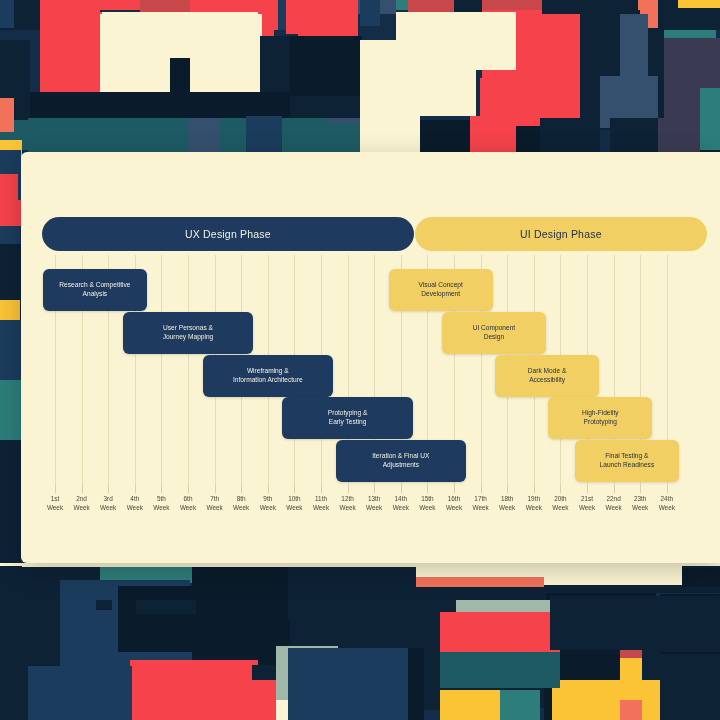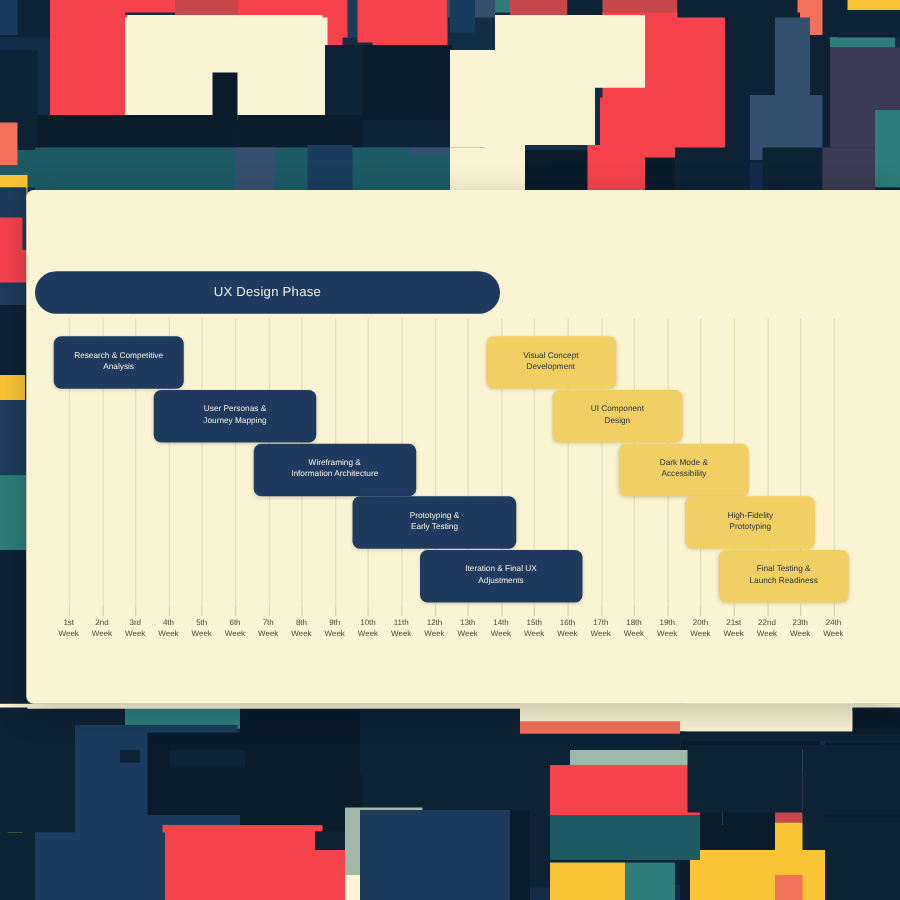--- a/index.html
+++ b/index.html
@@ -260,24 +260,27 @@
         <div class="gridline" style="left: 459.6px; top: 103px; height: 230px;"></div>
         <div class="gridline" style="left: 486.2px; top: 103px; height: 230px;"></div>
         <div class="gridline" style="left: 512.8px; top: 103px; height: 230px;"></div>
         <div class="gridline" style="left: 539.4px; top: 103px; height: 230px;"></div>
         <div class="gridline" style="left: 566px; top: 103px; height: 230px;"></div>
         <div class="gridline" style="left: 592.6px; top: 103px; height: 230px;"></div>
         <div class="gridline" style="left: 619.2px; top: 103px; height: 230px;"></div>
         <div class="gridline" style="left: 645.8px; top: 103px; height: 230px;"></div>
       </div>
 
-    <div class="phase-bar phase-ux" id="bar-ux" style="left: 7px; width: 371.8px; top: 65px;">
+    <div class="phase-bar phase-ux" id="bar-ux" style="left: 21px; width: 371.8px; top: 65px;">
       <span>UX Design Phase</span>
     </div>
 
+    <div class="phase-bar phase-ui" id="bar-ui" style="left: 393.8px; width: 292px; top: 65px;">
+      <span>UI Design Phase</span>
+    </div>
 
     <div id="tasks">
         <div class="task ux" style="left: 22px; width: 103.8px; top: 117px; height: 42px;">
           <span>Research &amp; Competitive
 Analysis</span>
         </div>
         <div class="task ux" style="left: 101.8px; width: 130.4px; top: 160px; height: 42px;">
           <span>User Personas &amp;
 Journey Mapping</span>
         </div>

